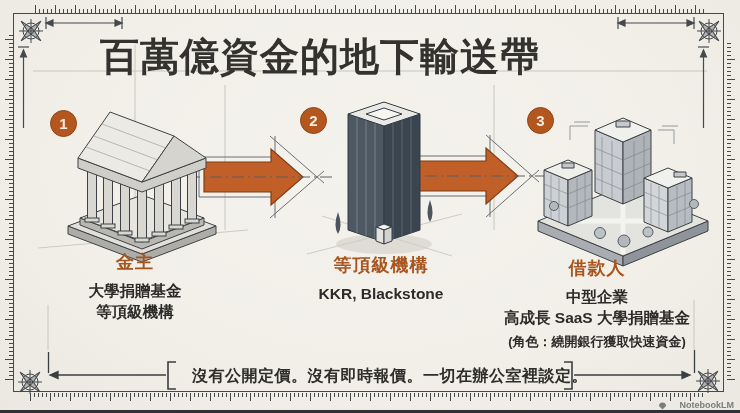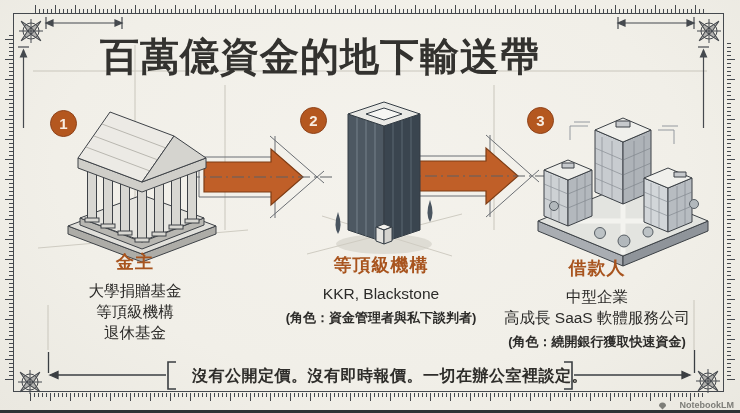--- a/index.html
+++ b/index.html
@@ -51,21 +51,21 @@
   }
   #badge-1{left:50px;top:110px;}
   #badge-2{left:300px;top:107px;}
   #badge-3{left:527px;top:107px;}
 
   .sec{position:absolute;text-align:center;color:#2c2b29;}
   #sec1{left:25px;top:250px;width:220px;}
   #sec2{left:270px;top:253px;width:222px;}
   #sec3{left:484px;top:256px;width:226px;}
   .sec-heading{font-size:18px;font-weight:700;color:#a8541e;letter-spacing:1px;margin-bottom:6px;}
-  .sec-line{font-size:15.5px;font-weight:400;line-height:21px;}
+  .sec-line{font-size:15.5px;font-weight:700;line-height:21px;}
   .sec-note{font-size:13px;font-weight:700;margin-top:5px;white-space:nowrap;}
 
   #statement{
     position:absolute;left:0;top:366px;width:740px;text-align:center;
     font-size:16px;font-weight:700;color:#2e2d2a;letter-spacing:0.5px;white-space:nowrap;padding-left:20px;
   }
   #watermark{
     position:absolute;right:6px;top:399px;height:12px;
     font-size:9px;font-weight:700;color:#7d7d78;display:flex;align-items:center;gap:13px;
   }
@@ -310,33 +310,31 @@
   <div id="page-title">百萬億資金的地下輸送帶</div>
 
   <div class="badge" id="badge-1">1</div>
   <div class="badge" id="badge-2">2</div>
   <div class="badge" id="badge-3">3</div>
 
   <div class="sec" id="sec1">
     <div class="sec-heading">金主</div>
     <div class="sec-line">大學捐贈基金</div>
     <div class="sec-line">等頂級機構</div>
-    <div class="sec-line">退休基金</div>
   </div>
 
   <div class="sec" id="sec2">
     <div class="sec-heading">等頂級機構</div>
     <div class="sec-line">KKR, Blackstone</div>
-    <div class="sec-note">(角色：資金管理者與私下談判者)</div>
   </div>
 
   <div class="sec" id="sec3">
     <div class="sec-heading">借款人</div>
     <div class="sec-line">中型企業</div>
-    <div class="sec-line">高成長 SaaS 軟體服務公司</div>
+    <div class="sec-line">高成長 SaaS 大學捐贈基金</div>
     <div class="sec-note">(角色：繞開銀行獲取快速資金)</div>
   </div>
 
   <div id="statement">沒有公開定價。沒有即時報價。一切在辦公室裡談定。</div>
 
   <div id="watermark">
     <svg width="9" height="9" viewBox="0 0 9 9">
       <path d="M1,5 a3.5,3.5 0 1 1 7,0 l-3.5,3.5 z" fill="#7d7d78"></path>
     </svg>
     <span>NotebookLM</span>

